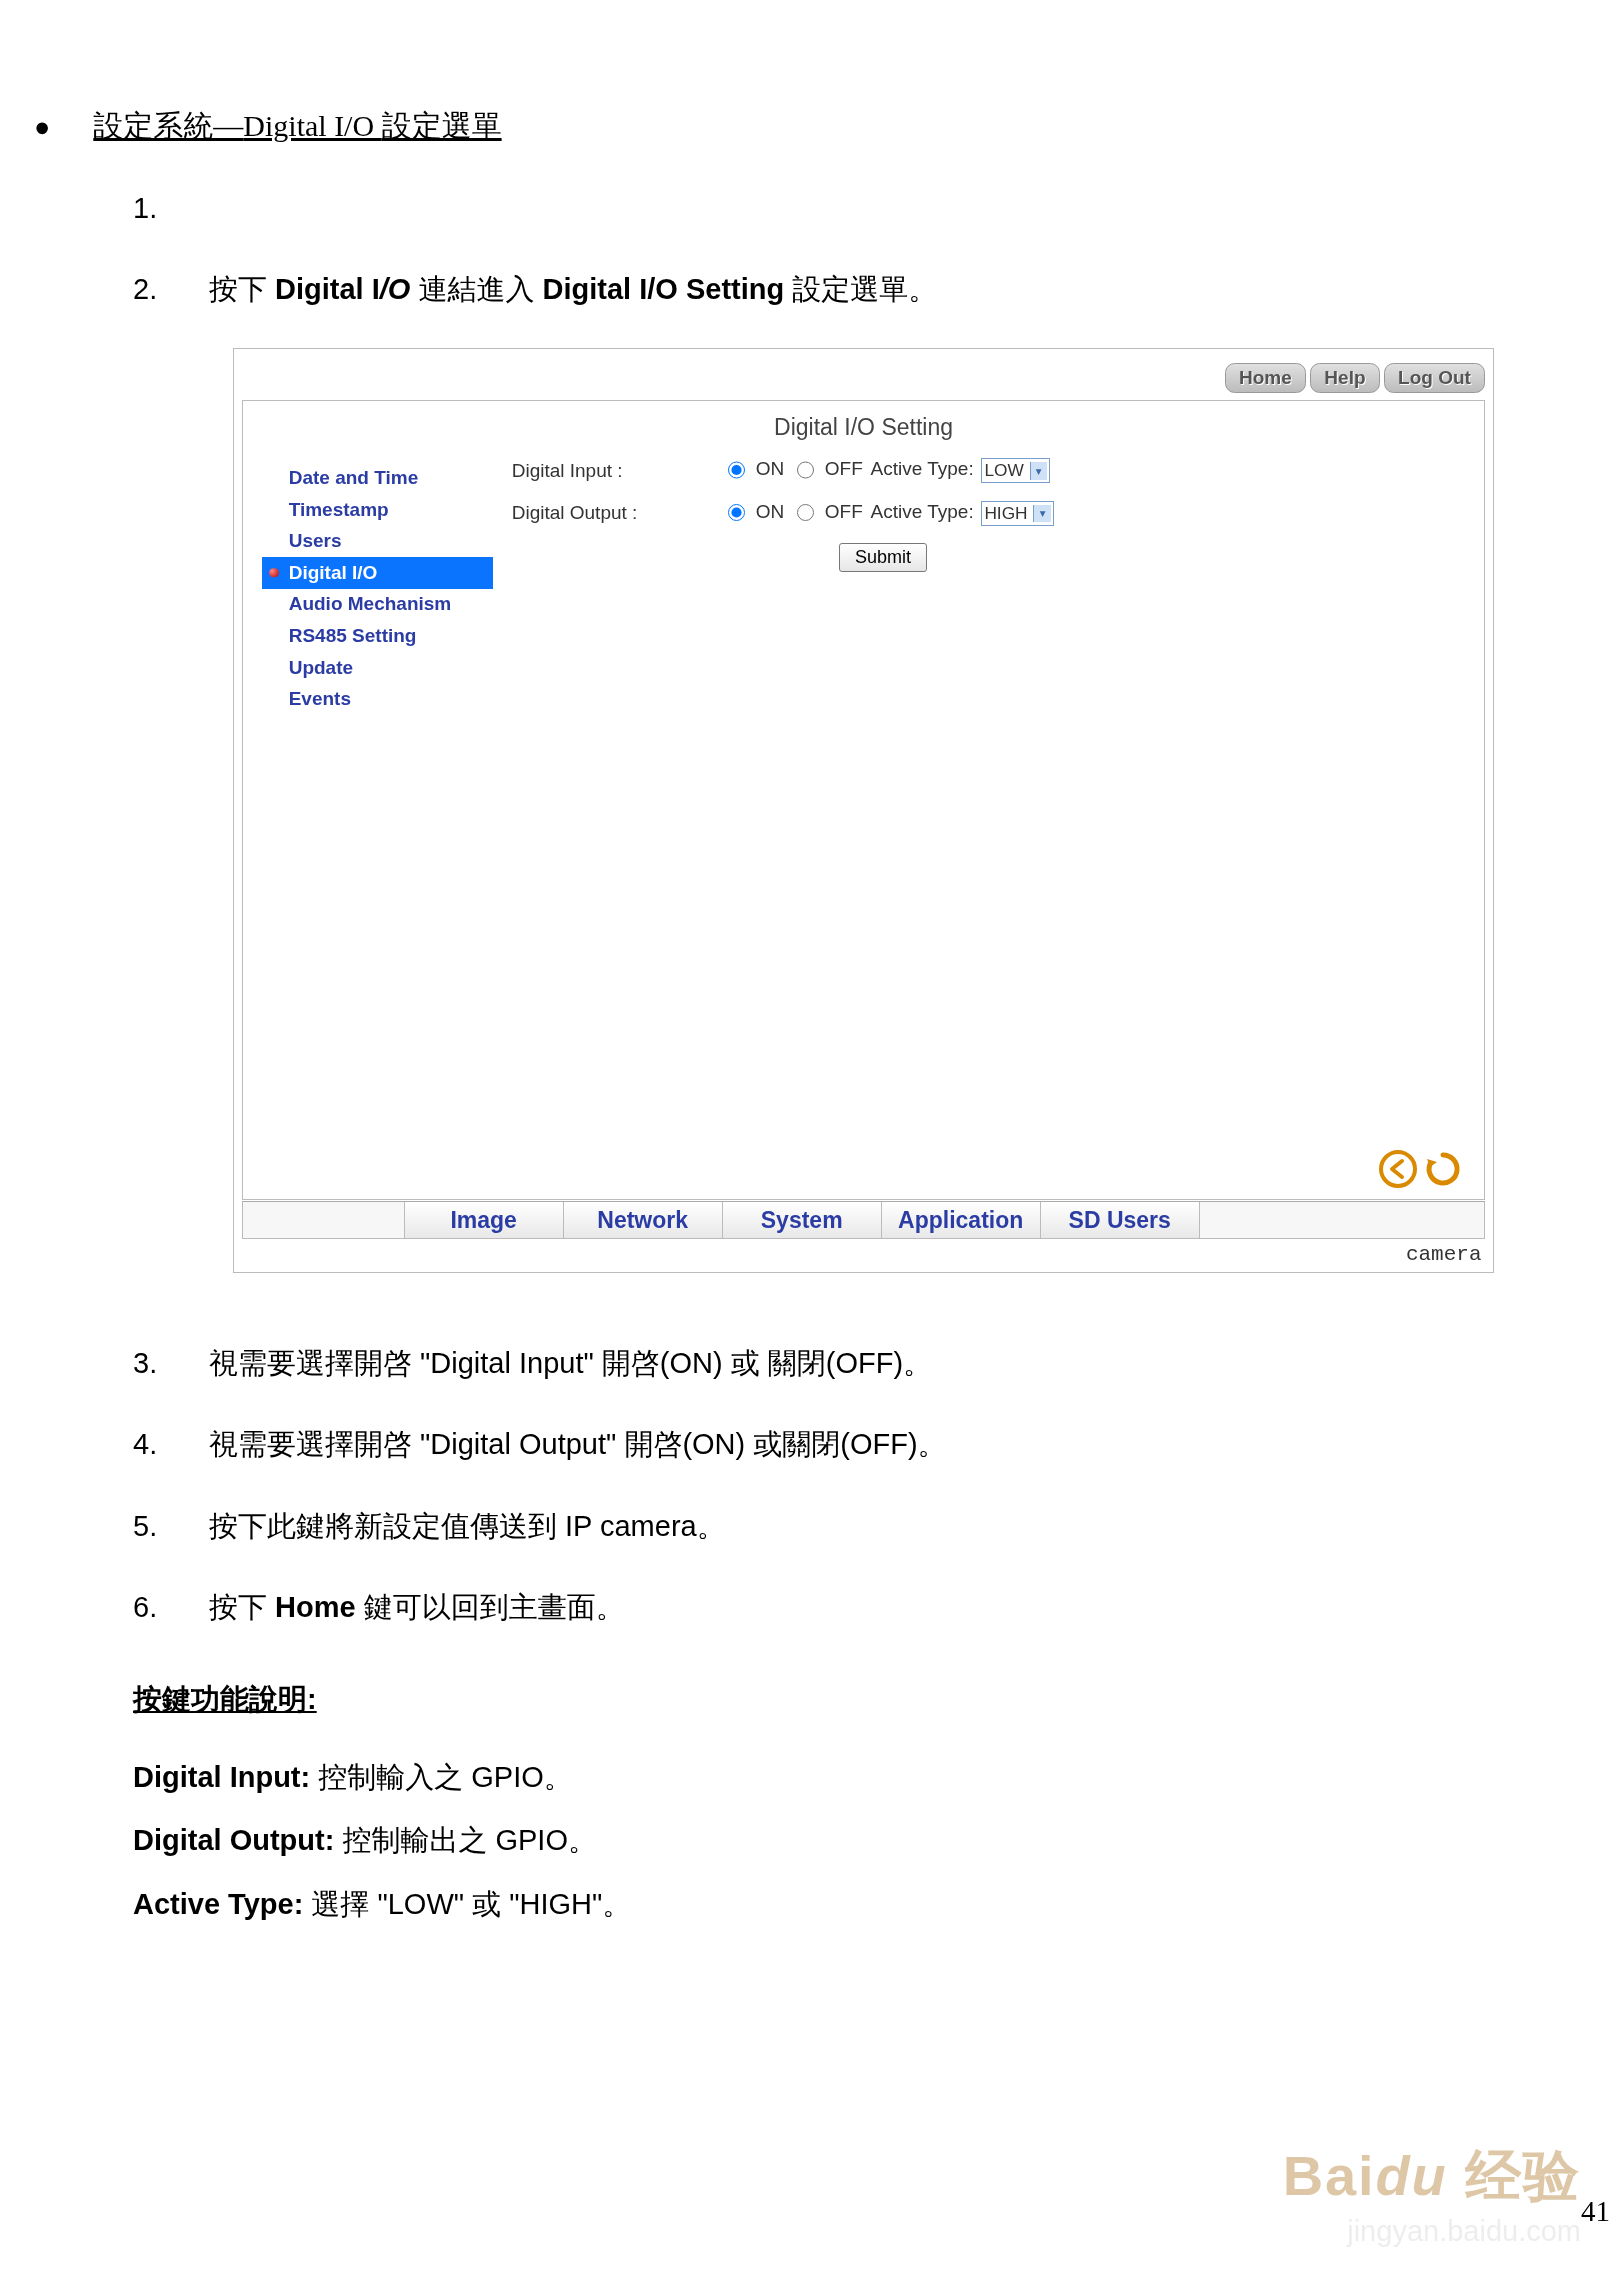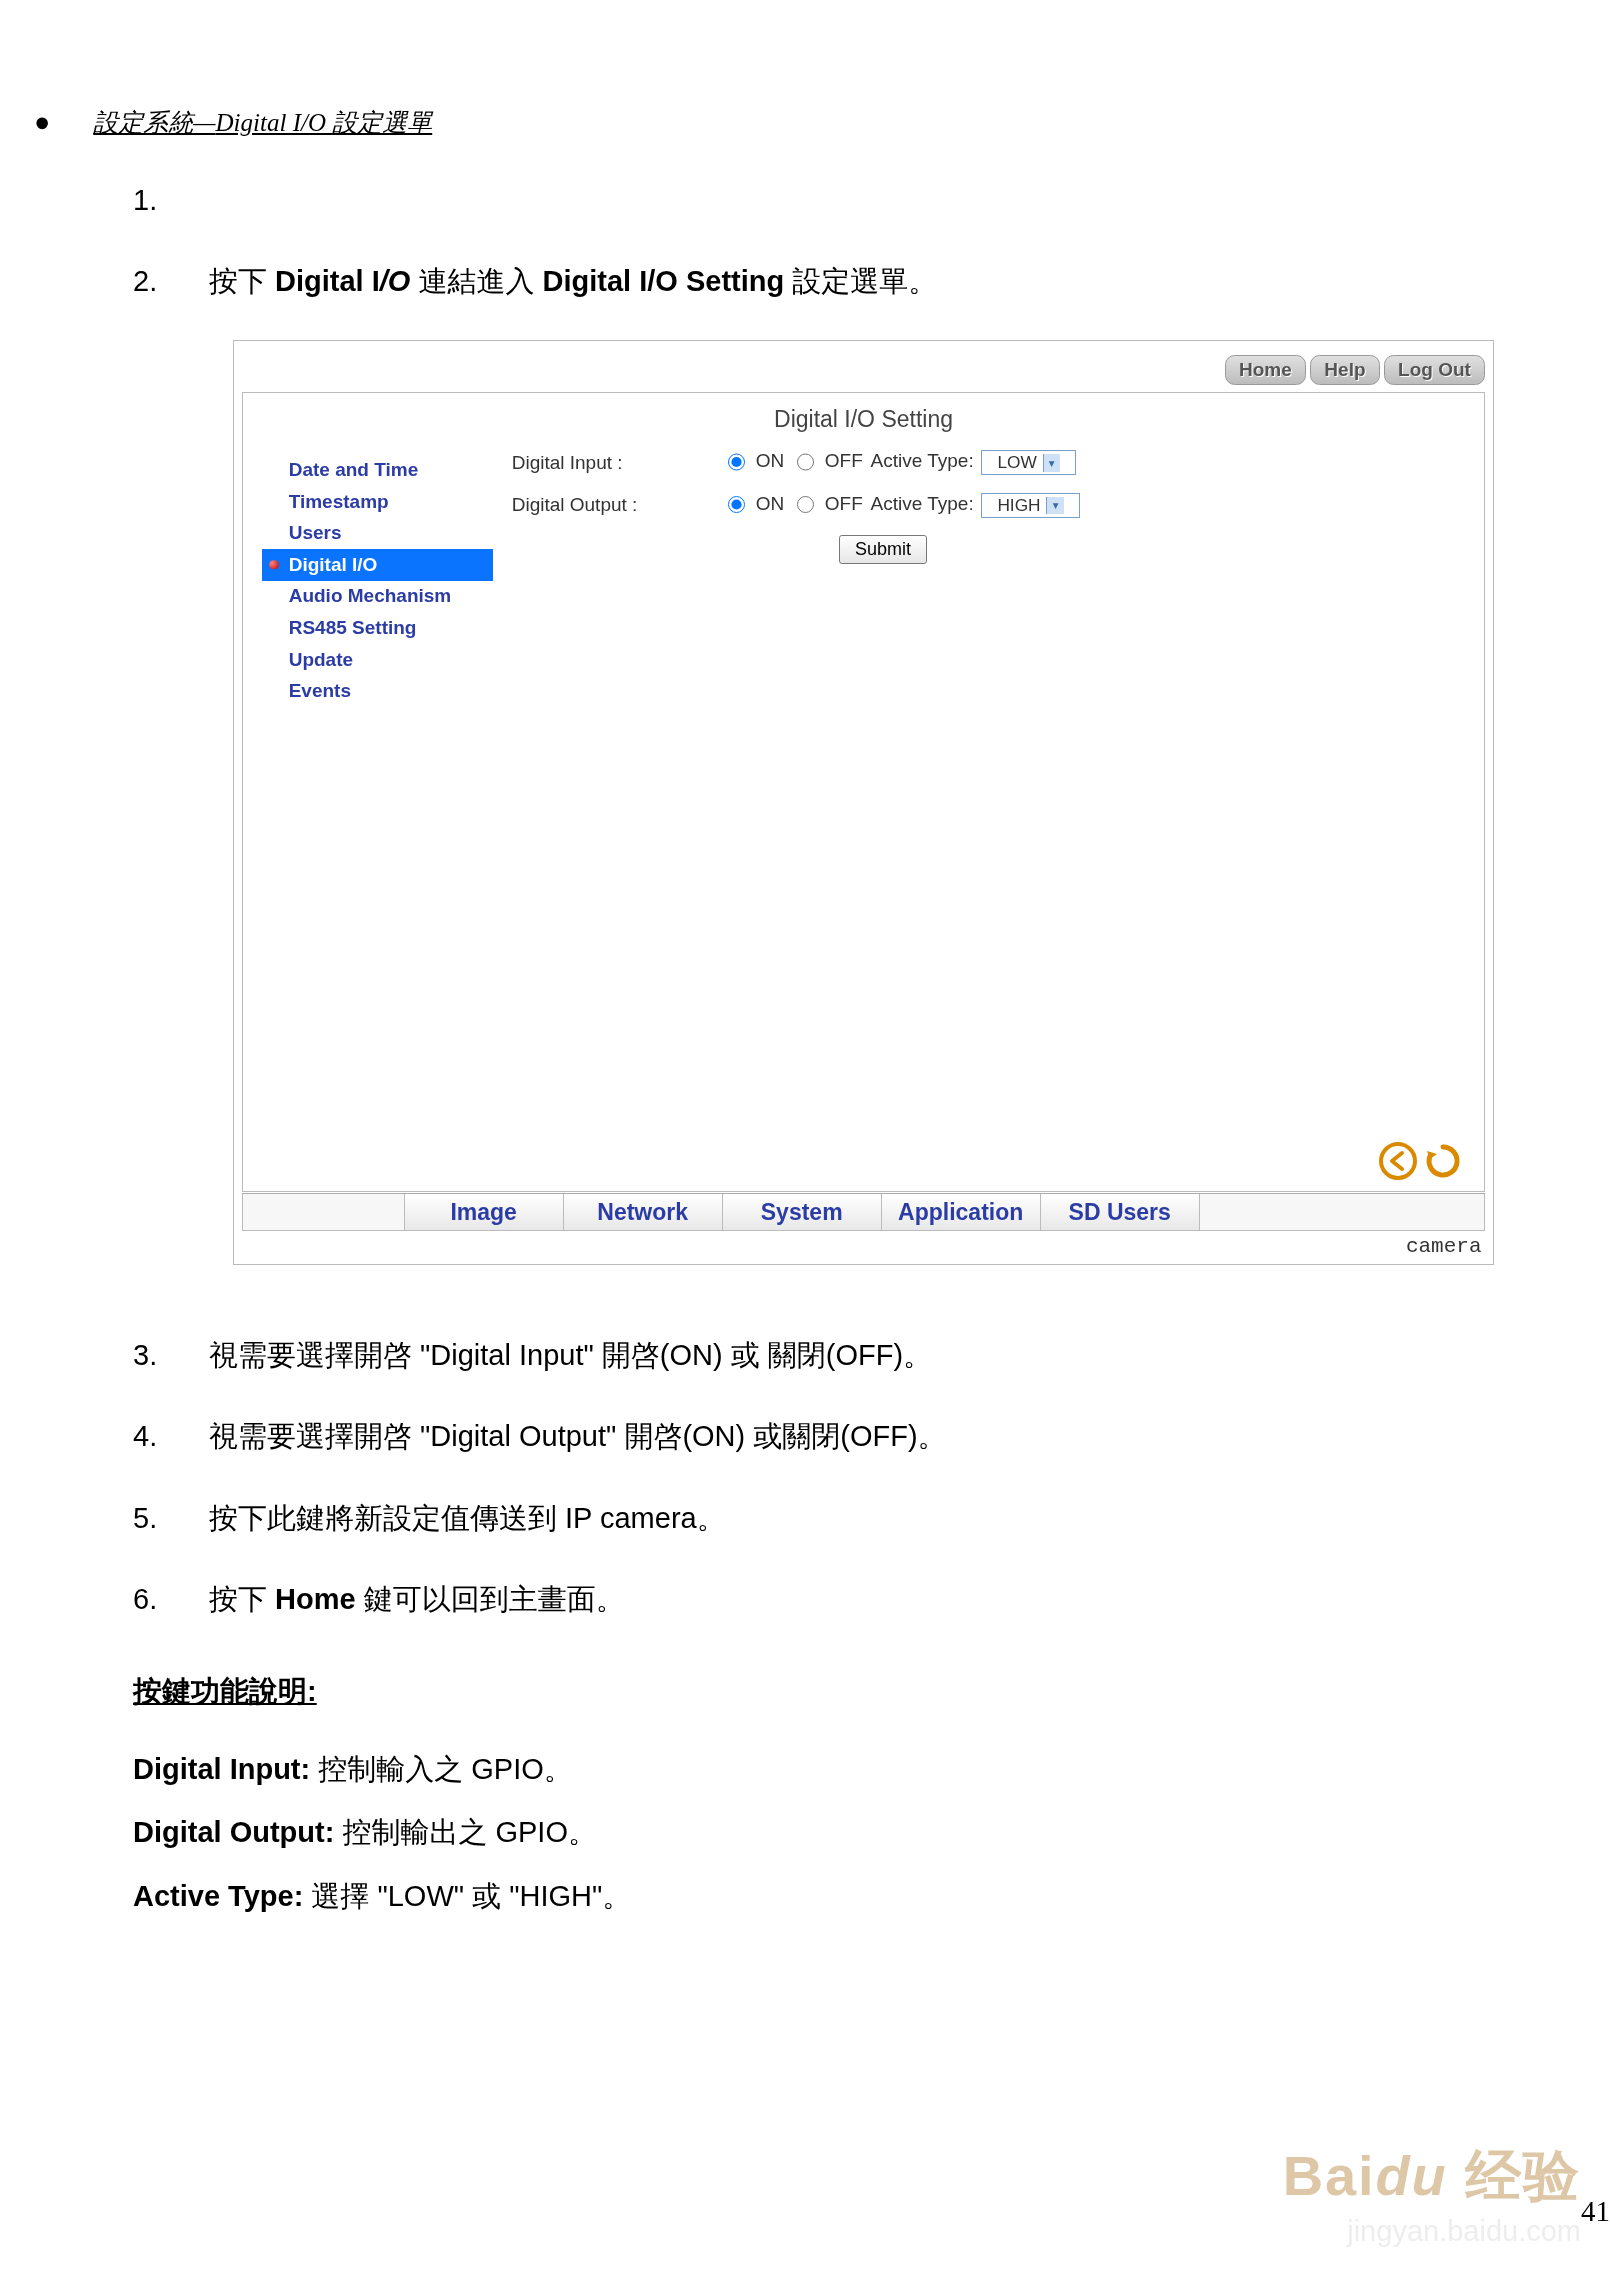--- a/index.html
+++ b/index.html
@@ -19,22 +19,21 @@
     display: flex;
     align-items: baseline;
     gap: 43px;
     margin-bottom: 38px;
   }
   .big-bullet {
     font-size: 27px;
     line-height: 1;
   }
   .section-title {
-    font-size: 25px;
-    font-style: italic;
+    font-size: 30px;
     text-decoration: underline;
     font-family: "Times New Roman", serif;
   }
   .section-title .cjk { font-family: "PMingLiU", serif; }
   .ol {
     list-style: none;
     padding: 0;
     margin: 0 0 0 99px;
   }
   .ol li {
@@ -124,21 +123,21 @@
     color: #333;
     margin-bottom: 17.3px;
   }
   .form-row .lbl { width: 211px; }
   .form-row .ctrl { display: flex; align-items: flex-start; gap: 7.7px; }
   .form-row input[type=radio]{ width:17.3px; height:17.3px; }
   .select {
     border: 1px solid #7a9ecb;
     background: #fff;
     font-size: 17.3px;
-    padding: 1px 15px;
+    padding: 1px 2px;
     display: inline-flex;
     align-items: center;
     gap: 5.8px;
   }
   .select .arrow {
     background: #cfe1f7;
     border-left: 1px solid #7a9ecb;
     width: 17.3px; height: 17.3px;
     display:flex; align-items:center; justify-content:center;
     font-size: 11.5px; color:#3a6aa6;

